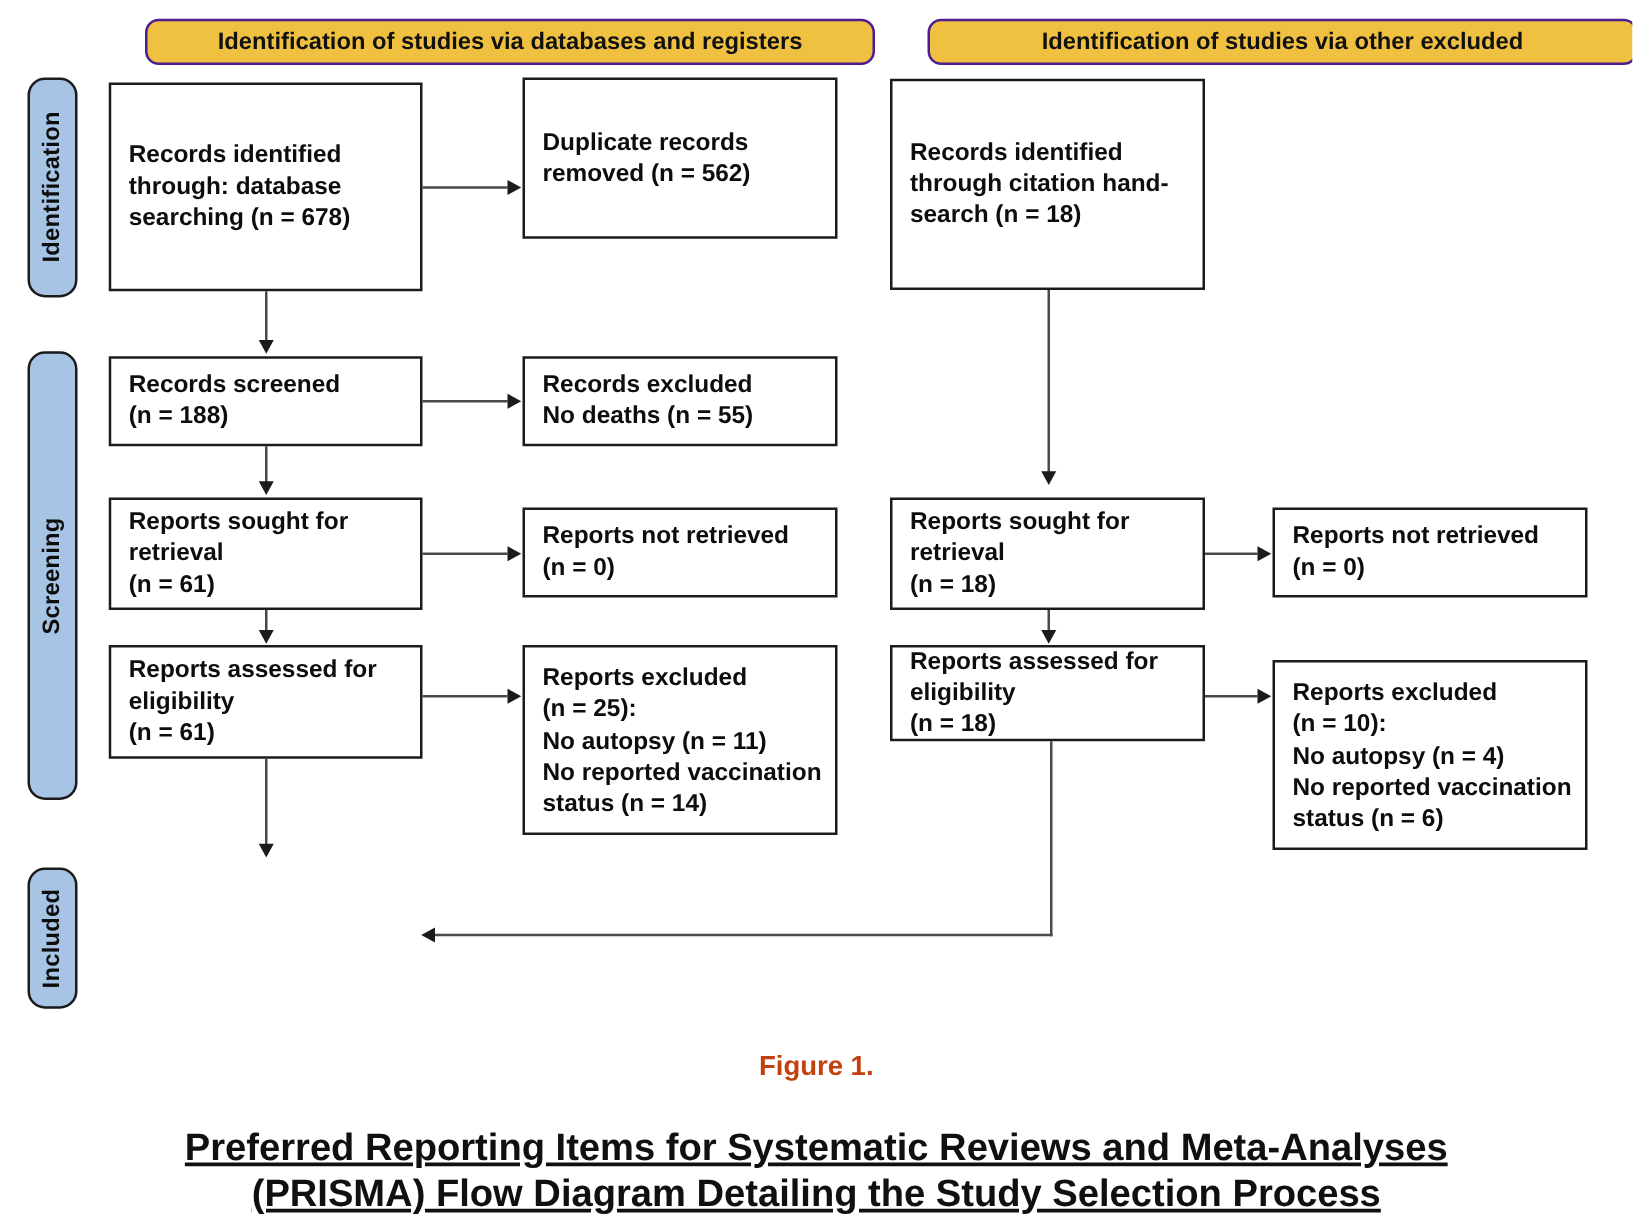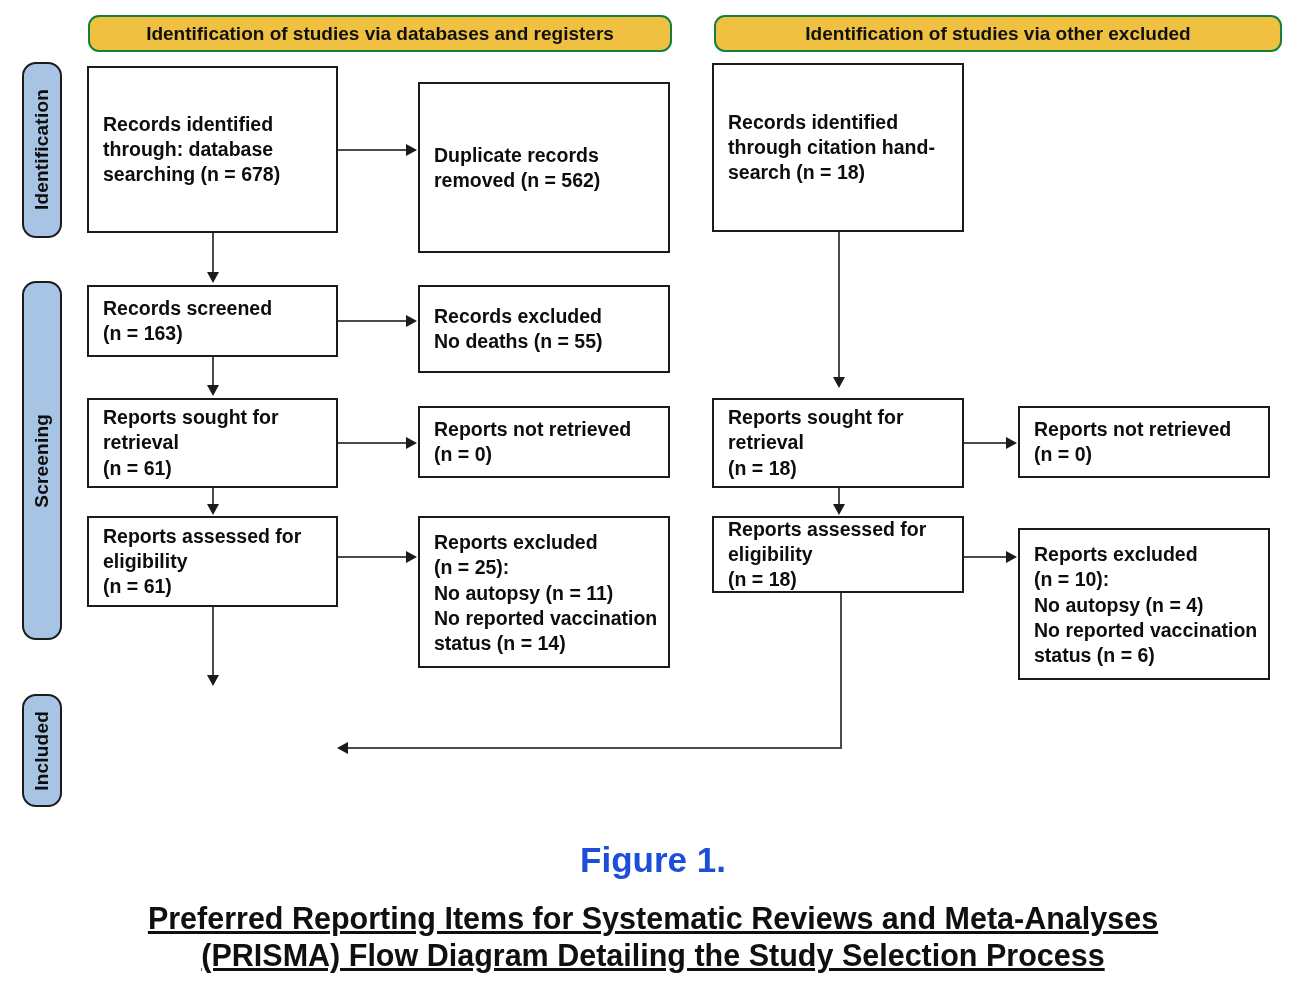--- a/index.html
+++ b/index.html
@@ -32,30 +32,31 @@
     transform: rotate(180deg);
     font-weight: bold;
     font-size: 19px;
     color: #0d0d0d;
     letter-spacing: 0.2px;
     white-space: nowrap;
   }
   .header-bar {
     position: absolute;
     background: #f0c141;
-    border: 2px solid #15803d;
+    border: 2px solid #4c1d95;
     border-radius: 11px;
     box-sizing: border-box;
     display: flex;
     align-items: center;
     justify-content: center;
     font-weight: bold;
     font-size: 19px;
     color: #111111;
     text-align: center;
+    margin-left: 28px;
   }
   .flow-box {
     position: absolute;
     background: #ffffff;
     border: 2.5px solid #1b1b1b;
     box-sizing: border-box;
     padding: 0;
   }
   .flow-box .box-text {
     position: absolute;
@@ -98,22 +99,22 @@
   .arrow-left {
     border-top: 6px solid transparent;
     border-bottom: 6px solid transparent;
     border-right: 11px solid #1b1b1b;
   }
   .caption-figure {
     position: absolute;
     width: 100%;
     text-align: center;
     font-weight: bold;
-    font-size: 35px;
-    color: #1d4ed8;
+    font-size: 22px;
+    color: #c2410c;
   }
   .caption-title {
     position: absolute;
     width: 100%;
     text-align: center;
     font-weight: bold;
     font-size: 30.5px;
     line-height: 1.20;
     color: #101010;
     white-space: pre-line;
@@ -139,31 +140,31 @@
   <div class="header-bar" style="left:88px; top:15px; width:584px; height:37px;">Identification of studies via databases and registers</div>
 
   <div class="header-bar" style="left:714px; top:15px; width:568px; height:37px;">Identification of studies via other excluded</div>
 
   <div class="flow-box" style="left:87px; top:66px; width:251px; height:167px;">
     <div class="box-text v-mid">Records identified
 through: database
 searching (n = 678)</div>
   </div>
 
-  <div class="flow-box" style="left:418px; top:82px; width:252px; height:171px;">
+  <div class="flow-box" style="left:418px; top:62px; width:252px; height:129px;">
     <div class="box-text v-mid">Duplicate records
 removed (n = 562)</div>
   </div>
 
   <div class="flow-box" style="left:87px; top:285px; width:251px; height:72px;">
     <div class="box-text v-mid">Records screened
-(n = 163)</div>
-  </div>
-
-  <div class="flow-box" style="left:418px; top:285px; width:252px; height:88px;">
+(n = 188)</div>
+  </div>
+
+  <div class="flow-box" style="left:418px; top:285px; width:252px; height:72px;">
     <div class="box-text v-mid">Records excluded
 No deaths (n = 55)</div>
   </div>
 
   <div class="flow-box" style="left:87px; top:398px; width:251px; height:90px;">
     <div class="box-text v-mid">Reports sought for
 retrieval
 (n = 61)</div>
   </div>
 

